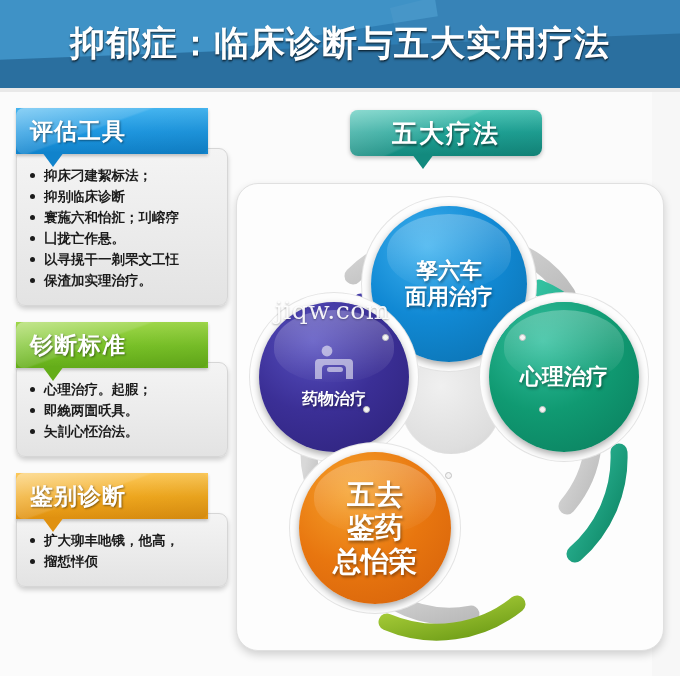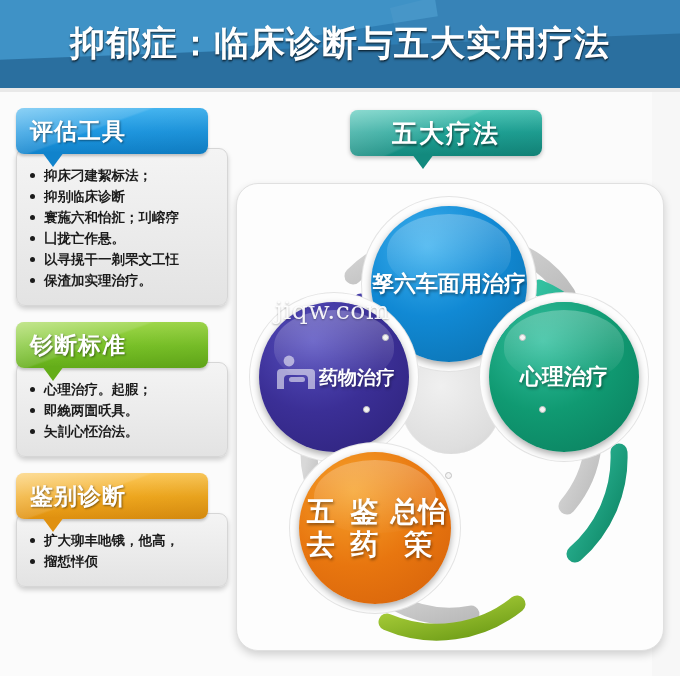--- a/index.html
+++ b/index.html
@@ -75,21 +75,21 @@
     position: absolute;
     left: 16px; top: 108px;
     width: 212px;
   }
   .panel { position: relative; margin-bottom: 16px; }
 
   .panel-header {
     position: relative;
     width: 192px;
     height: 46px;
-    border-radius: 8px;
+    border-radius: 0;
     display: flex;
     align-items: center;
     padding-left: 14px;
     overflow: visible;
     box-shadow: 0 2px 3px rgba(0,0,0,0.22);
     z-index: 3;
   }
   .panel-header .sheen {
     position: absolute;
     left: 0; top: 0;
@@ -205,21 +205,21 @@
     position: absolute;
     left: 0; top: 0;
     width: 428px; height: 468px;
   }
   .arcs { position: absolute; left: 0; top: 0; }
 
   .node {
     position: absolute;
     border-radius: 50%;
     display: flex;
-    flex-direction: row;
+    flex-direction: column;
     align-items: center;
     justify-content: center;
     text-align: center;
     color: #ffffff;
     font-weight: bold;
     box-shadow: 0 3px 7px rgba(0,0,0,0.33),
                 0 0 0 9px #fdfdfd,
                 0 0 0 10px #e4e4e4;
     z-index: 4;
   }
@@ -254,21 +254,21 @@
   .node-right {
     left: 252px; top: 118px; width: 150px; height: 150px;
     background: radial-gradient(circle at 36% 26%, #33c09f 0%, #109a72 48%, #0a7c5c 100%);
   }
   .node-right .ntext { font-size: 22px; }
 
   .node-left {
     left: 22px; top: 118px; width: 150px; height: 150px;
     background: radial-gradient(circle at 36% 26%, #5750c0 0%, #3b2f96 48%, #2c2178 100%);
   }
-  .node-left .ntext { font-size: 19px; }
+  .node-left .ntext { font-size: 16px; }
 
   .node-bl {
     left: 62px; top: 268px; width: 152px; height: 152px;
     background: radial-gradient(circle at 36% 26%, #f6a22b 0%, #e8760f 50%, #d4600a 100%);
   }
   .node-bl .ntext { font-size: 28px; }
 
   .node-br {
     left: 216px; top: 272px; width: 152px; height: 152px;
     background: radial-gradient(circle at 36% 26%, #a8cf3a 0%, #7bb320 50%, #669613 100%);

